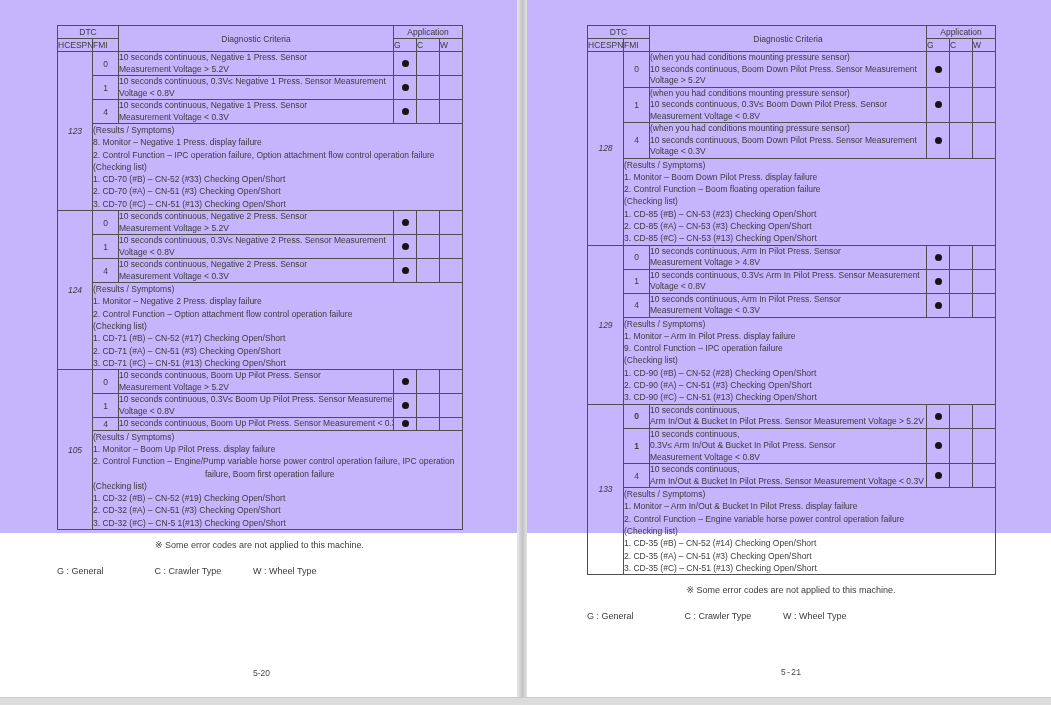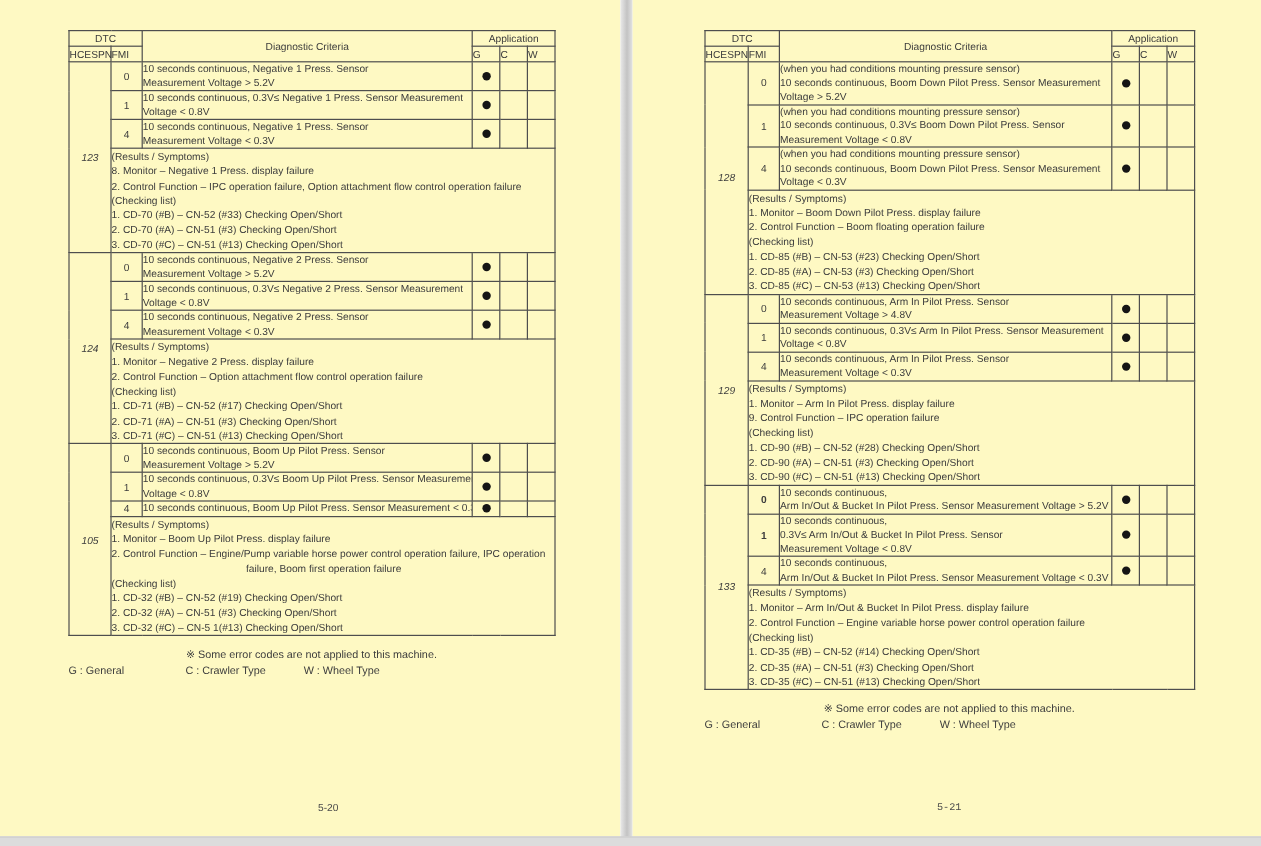--- a/index.html
+++ b/index.html
@@ -10,21 +10,21 @@
     color:#3c3c3c;
   }
   .gutter {
     position:absolute; top:0; width:10px; height:705px;
     background:linear-gradient(to right,#e9e9e9,#c3c3c3 55%,#e2e2e2);
   }
   .bottom-strip {
     position:absolute; left:0; top:697px; width:1051px; height:8px;
     background:#dcdcdc; border-top:1px solid #cccccc;
   }
-  .page { position:absolute; top:0; height:697px; background:#fef9c3; }
+  .page { position:absolute; top:0; height:533px; background:#c4b5fd; }
   .page-left  { left:0; width:517px; }
   .page-right { left:527px; width:524px; }
   .content-left  { position:absolute; left:57px; top:25px; width:405px; }
   .content-right { position:absolute; left:60px; top:25px; width:408px; }
 
   table.dtc-table { border-collapse:collapse; table-layout:fixed; }
   .page-left  table.dtc-table { width:405px; }
   .page-right table.dtc-table { width:408px; }
   table.dtc-table th, table.dtc-table td {
     border:1px solid #4e4e4e; padding:0; font-weight:normal;
@@ -37,28 +37,28 @@
   td.cell-fmi.bold { font-weight:bold; }
   td.cell-criteria { padding:2px 4px 2px 5px;margin-left:16px; }
   .crit-line { line-height:11.5px; white-space:nowrap; overflow:hidden; }
   td.cell-dot { text-align:center; }
   .dot { width:7px; height:7px; border-radius:50%; background:#151515; margin:0 auto; }
   td.cell-details { padding:3px 4px 3px 5px; }
   .det-line { line-height:12.3px; white-space:nowrap; overflow:hidden; }
   .det-line.indented { padding-left:112px; }
 
   .footnote { margin-top:8px; font-size:9px; line-height:14px;text-align:center; }
-  .legend { margin-top:2px; font-size:9px; }
+  .legend { margin-top:14px; font-size:9px; }
   .legend .lg { display:inline-block; }
   .legend .lg-g { width:95px; }
   .legend .lg-c { width:96px; }
   .page-number {
     position:absolute; top:668px; font-size:8.5px; text-align:center; color:#4a4a4a;
   }
-  .page-left  .page-number { left:71px; width:405px; }
+  .page-left  .page-number { left:59px; width:405px; }
   .page-right .page-number { left:60px; width:408px;font-family:Liberation Mono, monospace; }
 </style>
 </head>
 <body>
 
 <div class="page page-left">
   <div class="content-left">
     <table class="dtc-table">
       <colgroup>
         <col style="width:35px">

